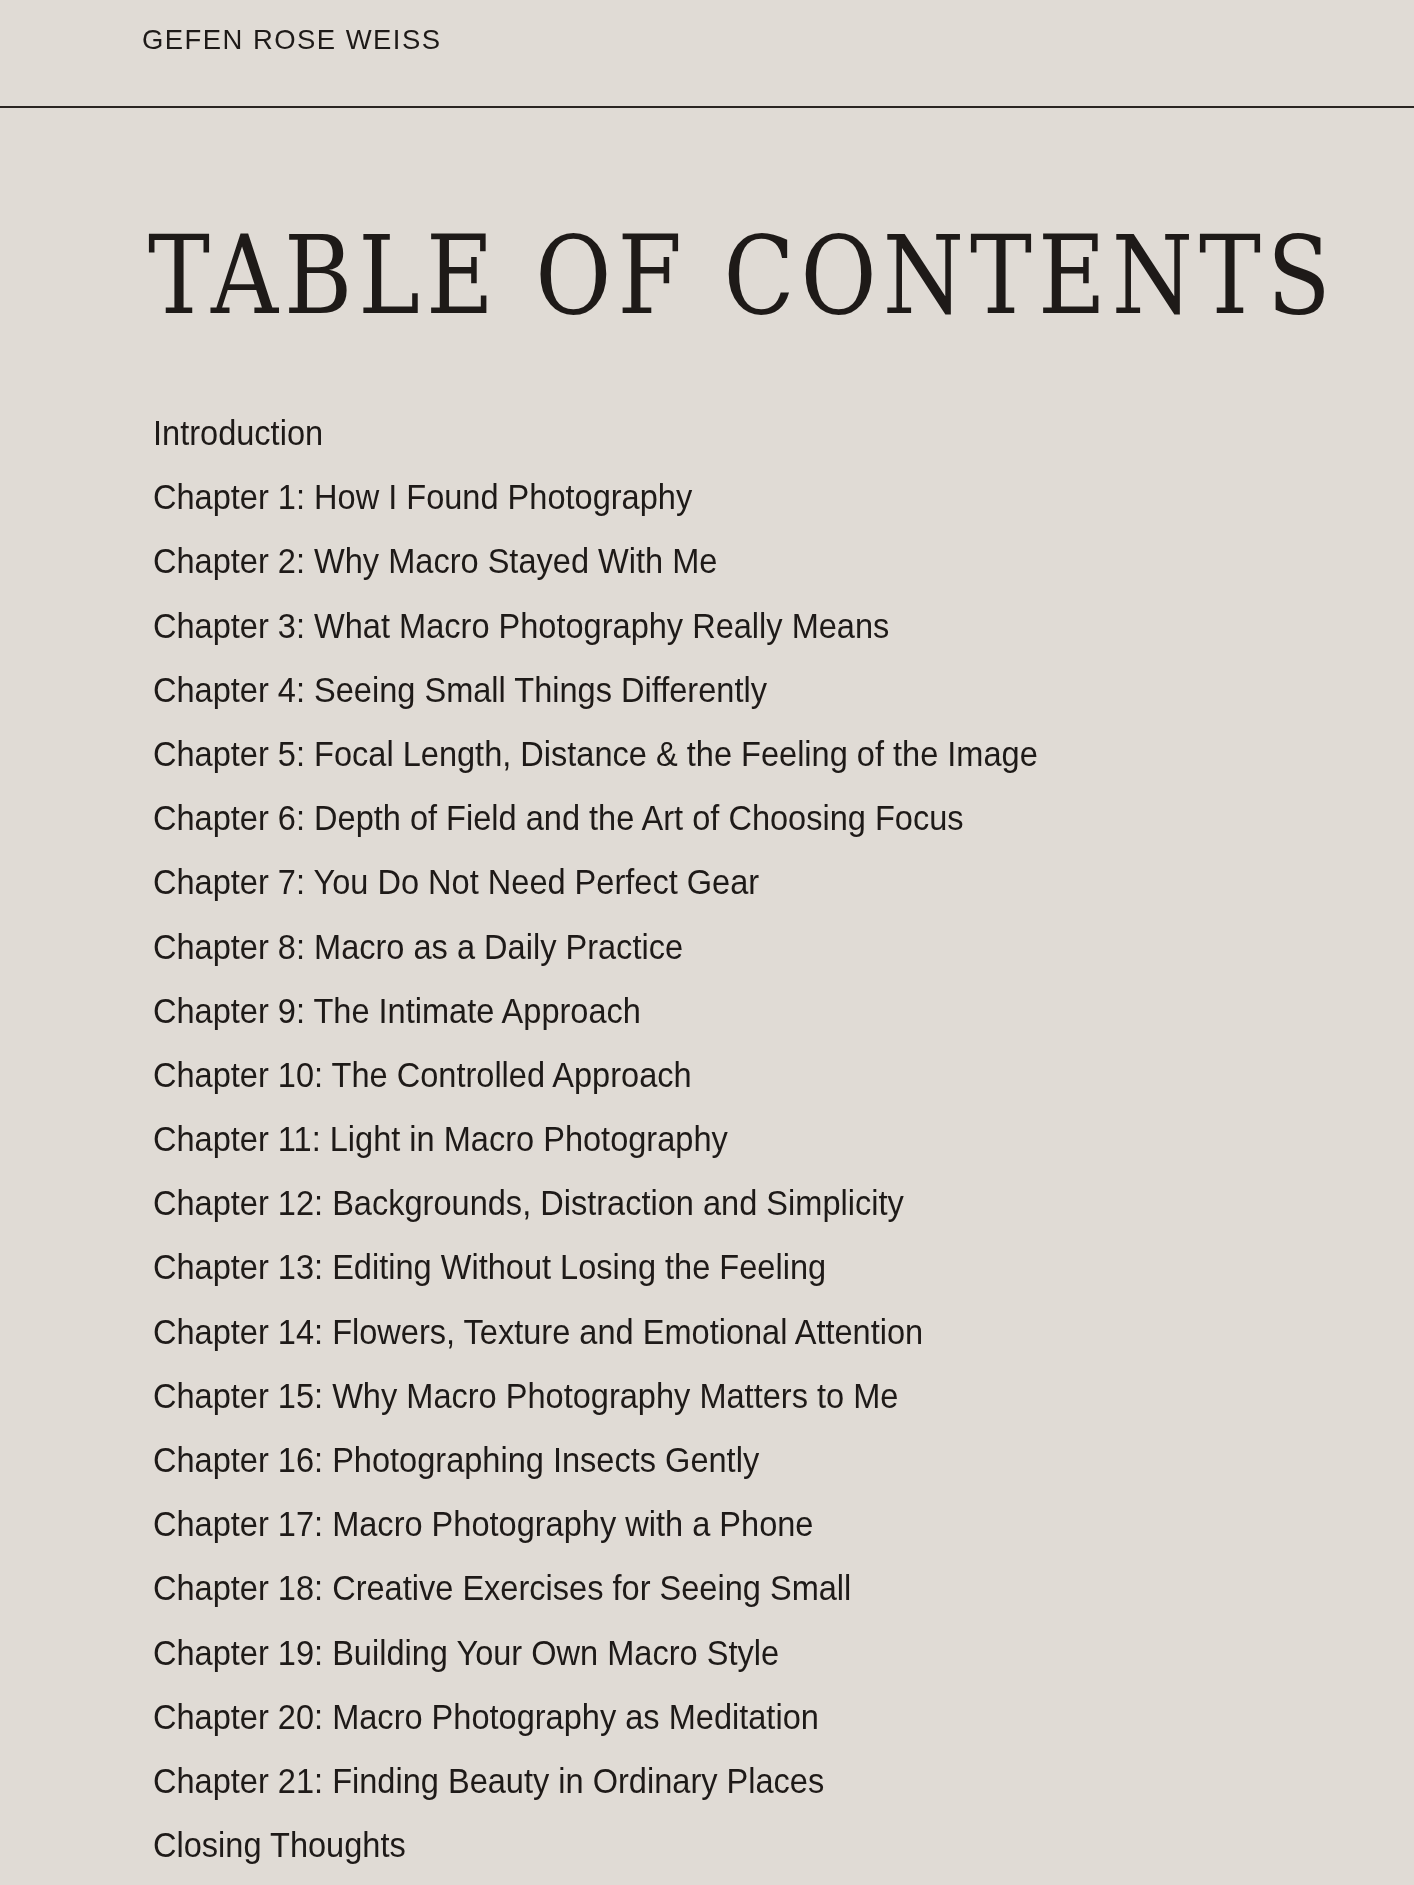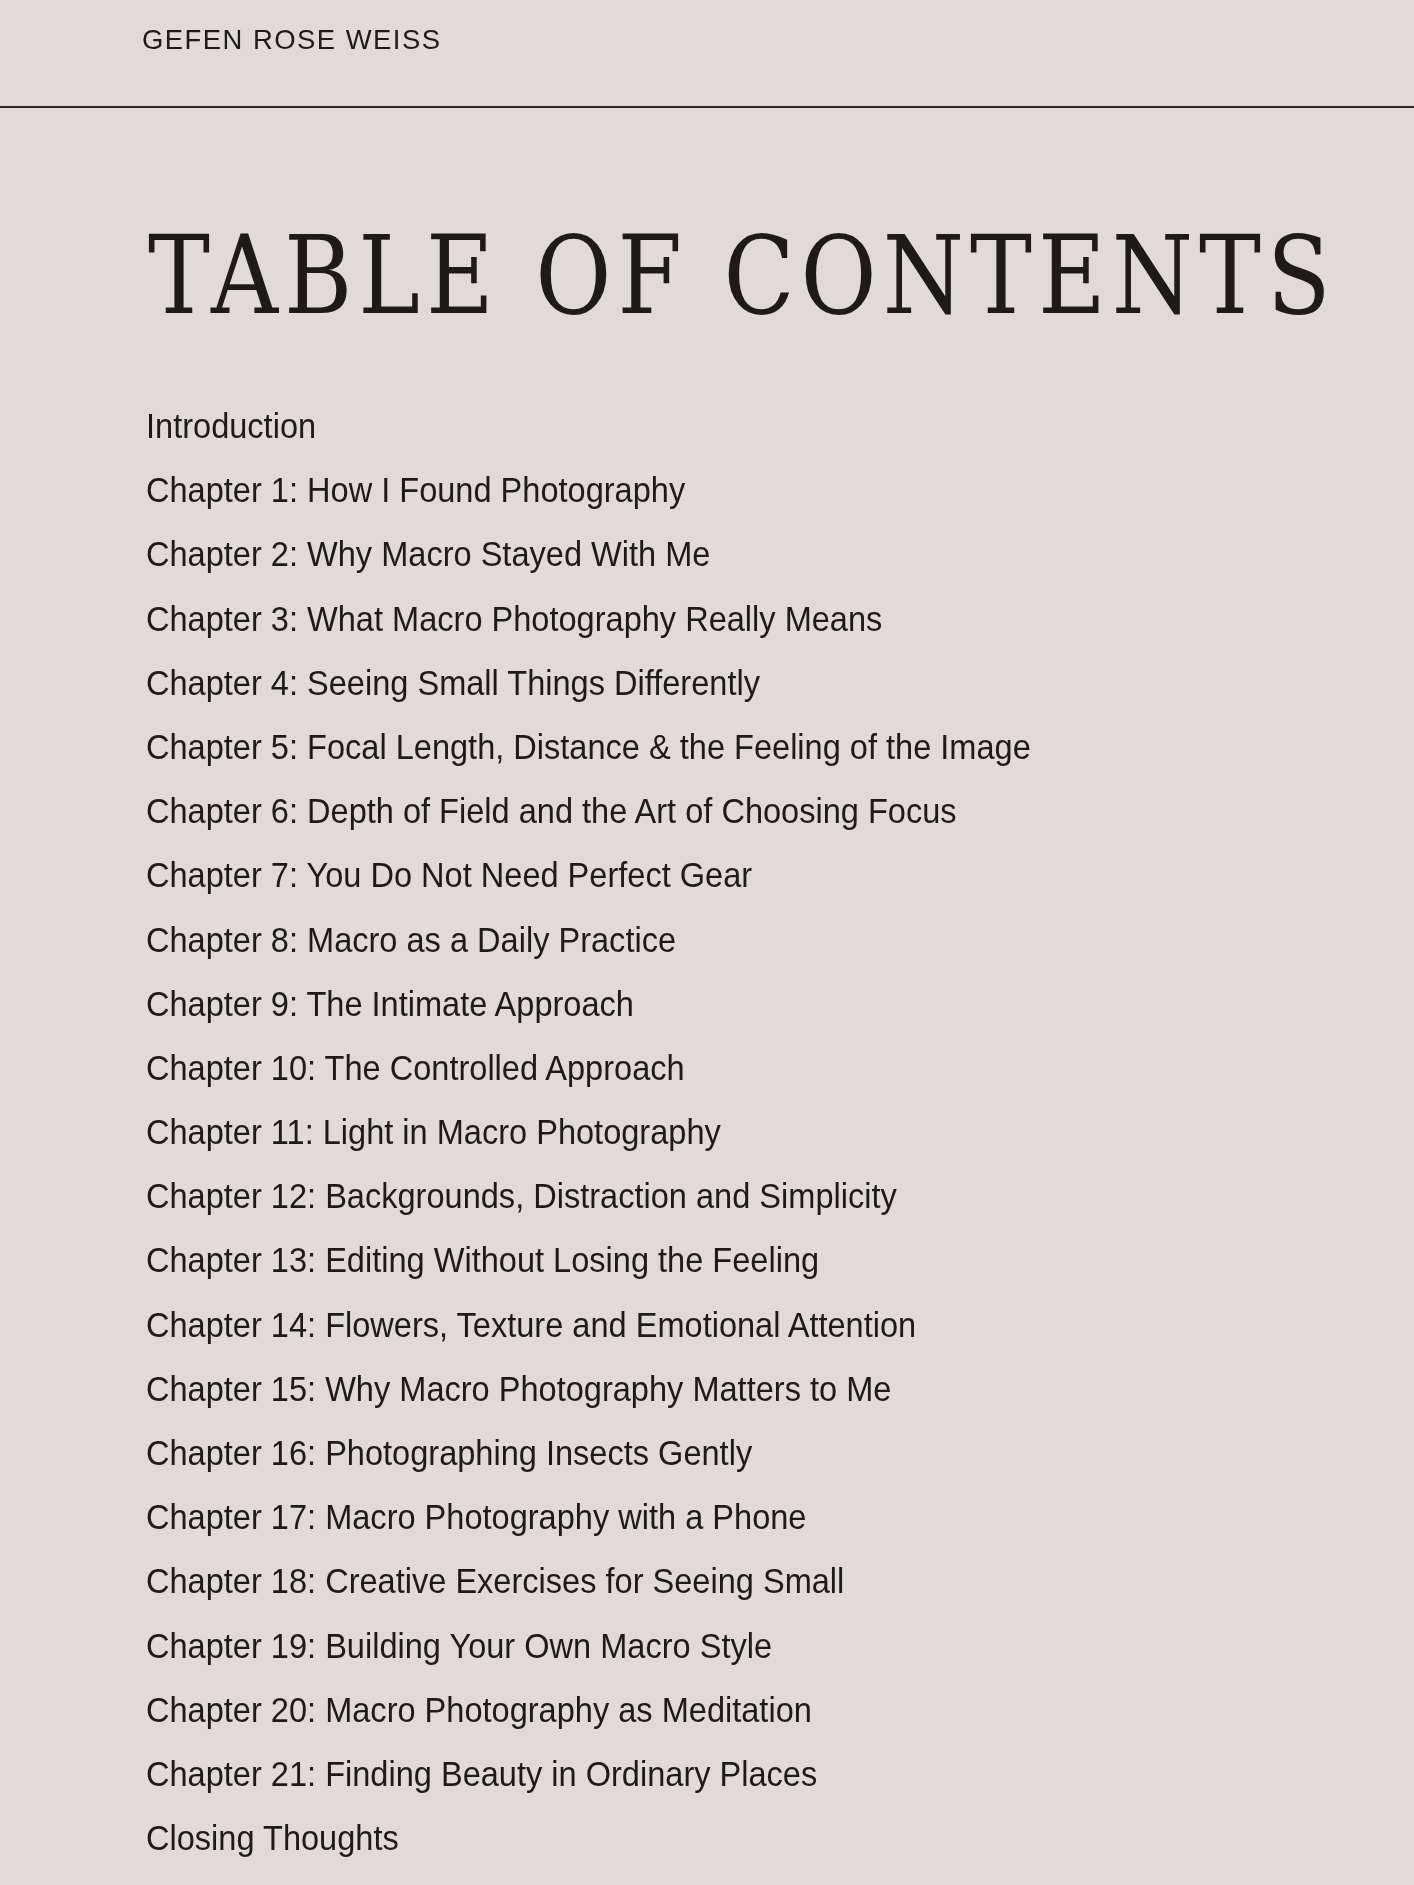--- a/index.html
+++ b/index.html
@@ -22,21 +22,21 @@
   .title {
     position: absolute; left: 148px; top: 222px;
     font-family: "DejaVu Serif", serif; font-weight: 400;
     font-size: 108px; line-height: 108px; letter-spacing: 7px;
     white-space: nowrap;
     transform: scaleX(0.86); transform-origin: left top;
     -webkit-text-stroke: 0;
   }
   .toc {
     position: absolute; left: 142px; top: 390px;
-    margin: 4px; padding: 0; list-style: none;
+    margin: 11px; padding: 0; list-style: none;
   }
   .toc li {
     font-size: 35px; line-height: 64.2px; height: 64.2px;
     white-space: nowrap; font-weight: 400;
     transform: scaleX(0.93); transform-origin: left center;
   }
 </style>
 </head>
 <body>
 

